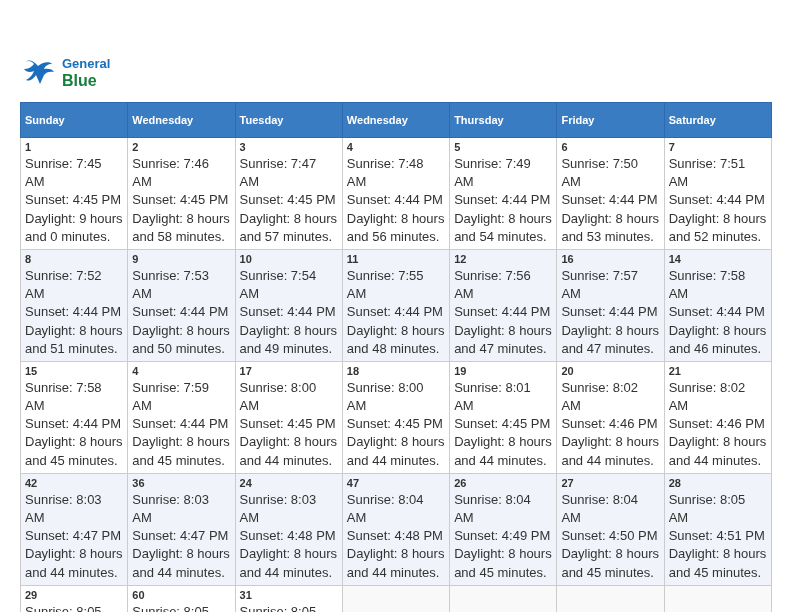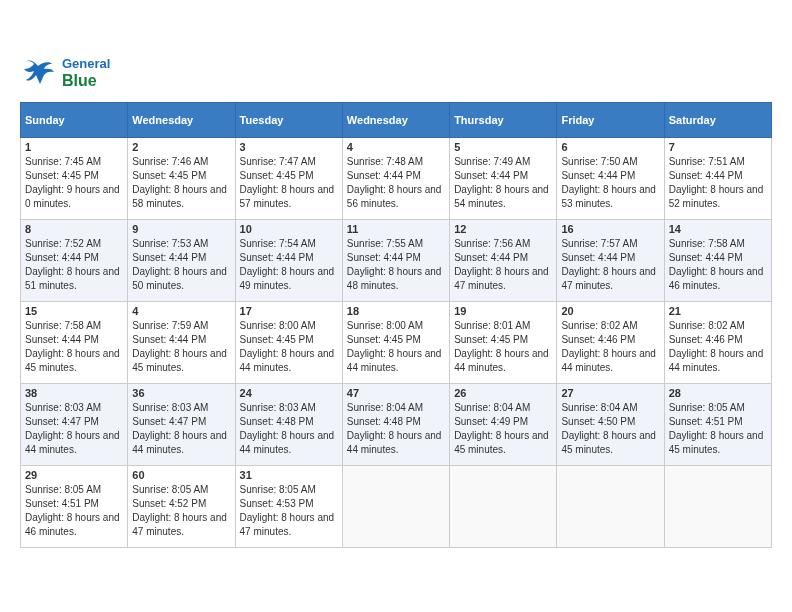--- a/index.html
+++ b/index.html
@@ -68,21 +68,21 @@
       background: #f0f4fa;
     }
     .day-num {
       font-size: 11px;
       font-weight: bold;
       color: #333;
       display: block;
       margin-bottom: 2px;
     }
     .cell-text {
-      font-size: 10px;
+      font-size: 13px;
       color: #333;
       line-height: 1.4;
     }
     .empty-cell {
       background: #f9f9f9 !important;
     }
     .last-row td {
       height: 68px;
       margin-left: 44px;
     }
@@ -205,21 +205,21 @@
           <span class="day-num">20</span>
           <span class="cell-text">Sunrise: 8:02 AM<br>Sunset: 4:46 PM<br>Daylight: 8 hours and 44 minutes.</span>
         </td>
           <td>
           <span class="day-num">21</span>
           <span class="cell-text">Sunrise: 8:02 AM<br>Sunset: 4:46 PM<br>Daylight: 8 hours and 44 minutes.</span>
         </td>
         </tr>
         <tr>
           <td>
-          <span class="day-num">38</span>
+          <span class="day-num">42</span>
           <span class="cell-text">Sunrise: 8:03 AM<br>Sunset: 4:47 PM<br>Daylight: 8 hours and 44 minutes.</span>
         </td>
           <td>
           <span class="day-num">36</span>
           <span class="cell-text">Sunrise: 8:03 AM<br>Sunset: 4:47 PM<br>Daylight: 8 hours and 44 minutes.</span>
         </td>
           <td>
           <span class="day-num">24</span>
           <span class="cell-text">Sunrise: 8:03 AM<br>Sunset: 4:48 PM<br>Daylight: 8 hours and 44 minutes.</span>
         </td>

